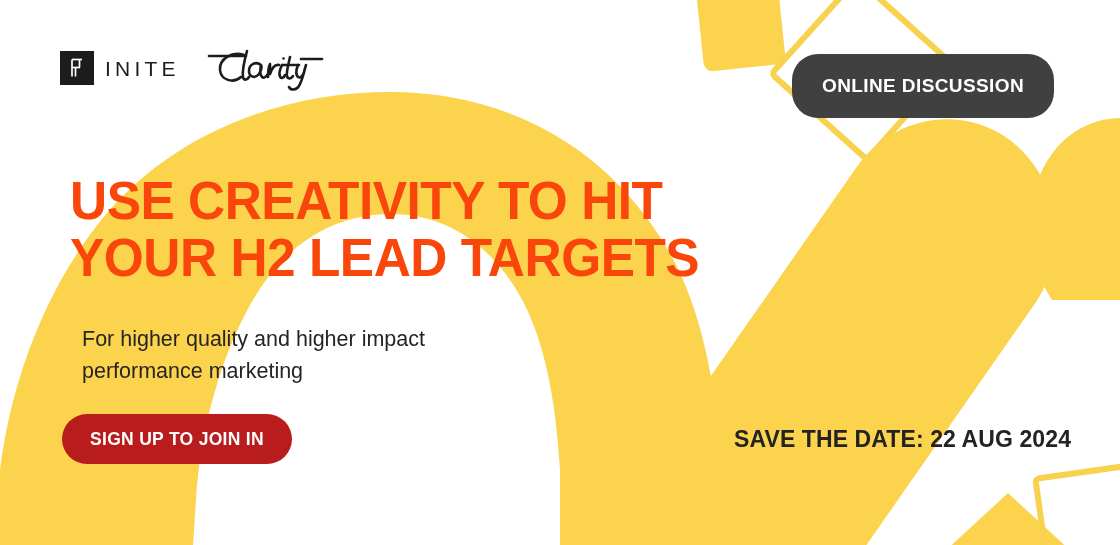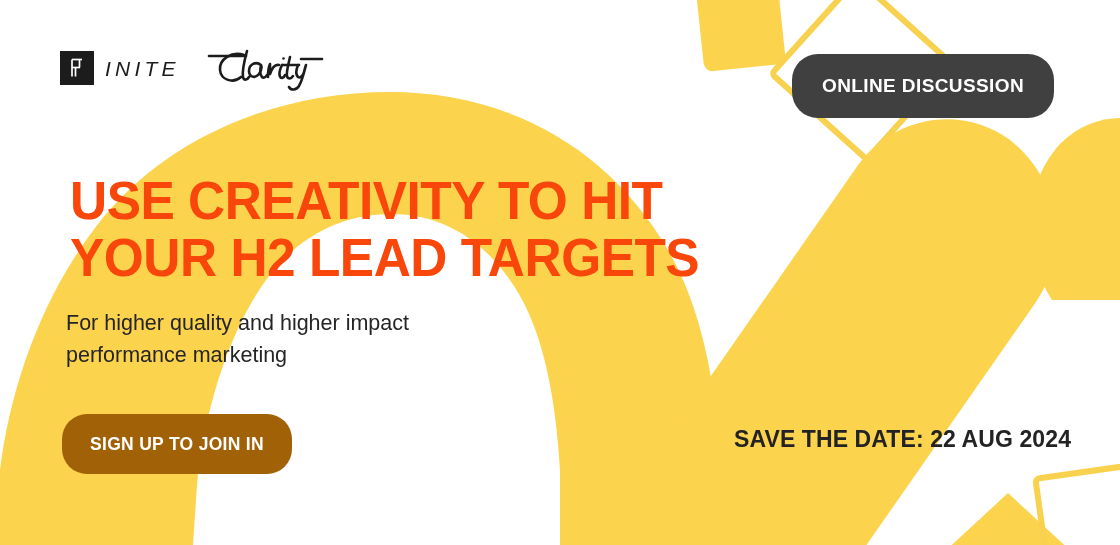--- a/index.html
+++ b/index.html
@@ -58,21 +58,20 @@
     background: #1c1c1c;
     display: block;
   }
   .finite-word {
     font-family: "Liberation Sans", sans-serif;
     font-size: 21px;
     font-weight: 400;
     letter-spacing: 4.2px;
     color: #1c1c1c;
     line-height: 1;
-    font-style: italic;
   }
   .clarity-mark { display: block; }
 
   
   .badge-pill {
     position: absolute;
     left: 792px;
     top: 54px;
     height: 64px;
     padding: 0 30px;
@@ -104,40 +103,40 @@
     transform: scaleX(0.97);
     transform-origin: left center;
     white-space: pre-line;
   }
 
   
   .subhead {
     position: absolute;
     left: 66px;
     top: 307px;
-    margin: 0;
+    margin: 16px;
     color: #252525;
     font-size: 21.5px;
     font-weight: 500;
     line-height: 1.5;
     max-width: 470px;
     white-space: pre-line;
   }
 
   
   .cta-button {
     position: absolute;
     left: 62px;
     top: 414px;
-    height: 60px;
+    height: 50px;
     padding: 0 28px;
     display: flex;
     align-items: center;
     justify-content: center;
-    background: #a16207;
+    background: #b91c1c;
     border: none;
     border-radius: 25px;
     color: #ffffff;
     font-family: "Liberation Sans", sans-serif;
     font-size: 17.5px;
     font-weight: bold;
     letter-spacing: 0.3px;
     white-space: nowrap;
     cursor: pointer;
   }

